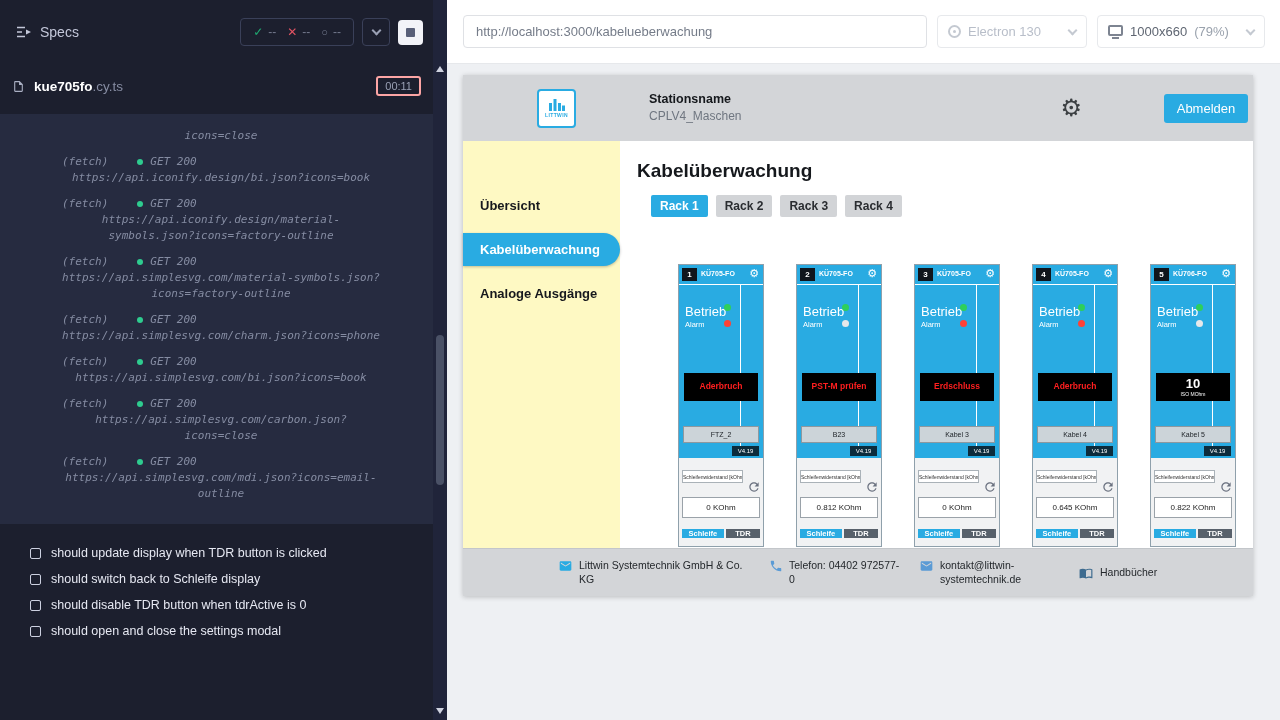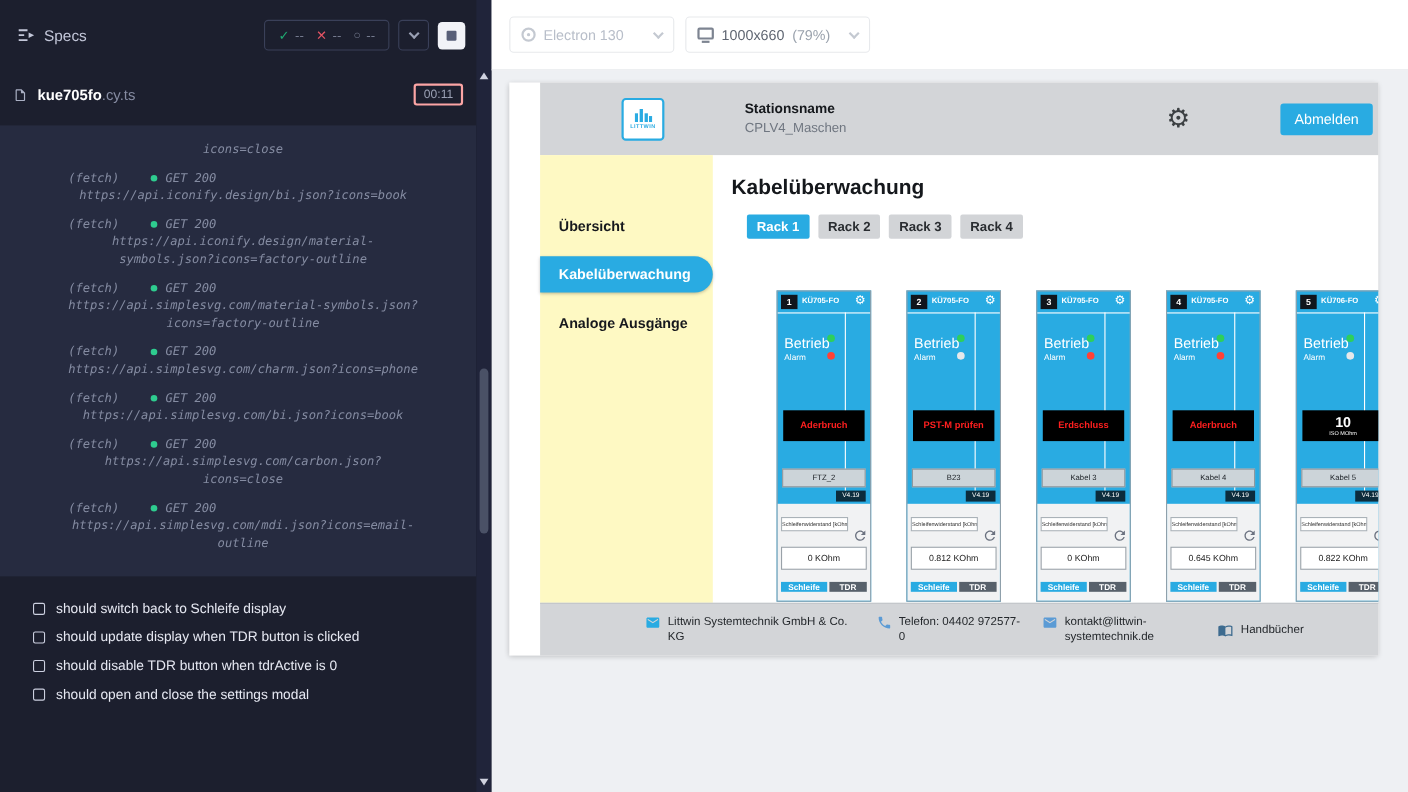--- a/index.html
+++ b/index.html
@@ -52,21 +52,21 @@
   .browser-select { width:150px; height:33px; border:1px solid #e7e9ec; border-radius:4px; display:flex; align-items:center; gap:7px; padding:0 10px; color:#b8bec9; font-size:13px; cursor:pointer; }
   .atom-icon { width:13px; height:13px; border:2px solid #c4c9d1; border-radius:50%; position:relative; flex:none; }
   .atom-icon::after { content:''; position:absolute; left:3px; top:3px; width:3px; height:3px; border-radius:50%; background:#c4c9d1; }
   .chev-light { width:7px; height:7px; border-right:2px solid #c4c9d1; border-bottom:2px solid #c4c9d1; transform:rotate(45deg); margin-left:auto; margin-top:-3px; }
   .size-select { width:168px; height:33px; border:1px solid #e7e9ec; border-radius:4px; display:flex; align-items:center; gap:7px; padding:0 10px; color:#5f6672; font-size:13px; cursor:pointer; }
   .monitor-icon { width:15px; height:11px; border:2px solid #7d8491; border-radius:2px; position:relative; flex:none; margin-bottom:3px; }
   .monitor-icon::after { content:''; position:absolute; left:2px; right:2px; bottom:-5px; height:2px; background:#7d8491; }
   .zoom-pct { color:#9aa2ad; }
 
   
-  .aut { position:absolute; left:16px; top:75px; width:790px; height:521px; background:#fff; box-shadow:0 1px 5px rgba(0,0,0,.22); display:flex; flex-direction:column;padding-left:28px; }
+  .aut { position:absolute; left:16px; top:75px; width:790px; height:521px; background:#fff; box-shadow:0 1px 5px rgba(0,0,0,.22); display:flex; flex-direction:column; }
 
   .app-header { height:66px; background:#d3d5d8; display:flex; align-items:center; padding:0 5px 0 74px; flex:none; }
   .logo { width:39px; height:39px; background:#fff; border:2px solid #29abe2; border-radius:4px; display:flex; flex-direction:column; align-items:center; justify-content:center; gap:1px; flex:none; }
   .logo-text { font-size:5px; font-weight:700; color:#29abe2; letter-spacing:.4px; }
   .station { margin-left:73px; line-height:1.45; }
   .station-label { font-size:12.5px; font-weight:700; color:#15181c; }
   .station-name { font-size:12px; color:#6f7680; }
   .header-gear { font-size:24px; color:#3c4043; margin-right:82px; cursor:pointer; line-height:1; }
   .logout-btn { width:84px; height:29px; background:#29abe2; color:#fff; border:none; font-size:13px; border-radius:3px; cursor:pointer; font-family:"Liberation Sans", sans-serif; }
 
@@ -223,25 +223,25 @@
               <span class="log-dot"></span>
               <span>GET 200</span>
             </div>
           <div class="log-url">https://api.simplesvg.com/mdi.json?icons=email-outline</div>
         </div>
       </div>
 
       <div class="cy-tests">
         <div class="test-item">
             <span class="test-box"></span>
-            <span>should switch back to Schleife display</span>
+            <span>should update display when TDR button is clicked</span>
           </div>
         <div class="test-item">
             <span class="test-box"></span>
-            <span>should update display when TDR button is clicked</span>
+            <span>should switch back to Schleife display</span>
           </div>
         <div class="test-item">
             <span class="test-box"></span>
             <span>should disable TDR button when tdrActive is 0</span>
           </div>
         <div class="test-item">
             <span class="test-box"></span>
             <span>should open and close the settings modal</span>
           </div>
       </div>
@@ -250,20 +250,21 @@
     <div class="cy-scroll">
       <div class="scroll-arrow-up"></div>
       <div class="scroll-thumb"></div>
       <div class="scroll-arrow-down"></div>
     </div>
   </div>
 
   <div class="right-panel">
 
     <div class="browser-bar">
+      <input class="url-input" type="text" readonly="" value="http://localhost:3000/kabelueberwachung" style="">
       <div class="browser-select">
         <span class="atom-icon"></span>
         <span>Electron 130</span>
         <span class="chev-light"></span>
       </div>
       <div class="size-select">
         <span class="monitor-icon"></span>
         <span>1000x660</span>
         <span class="zoom-pct">(79%)</span>
         <span class="chev-light"></span>

